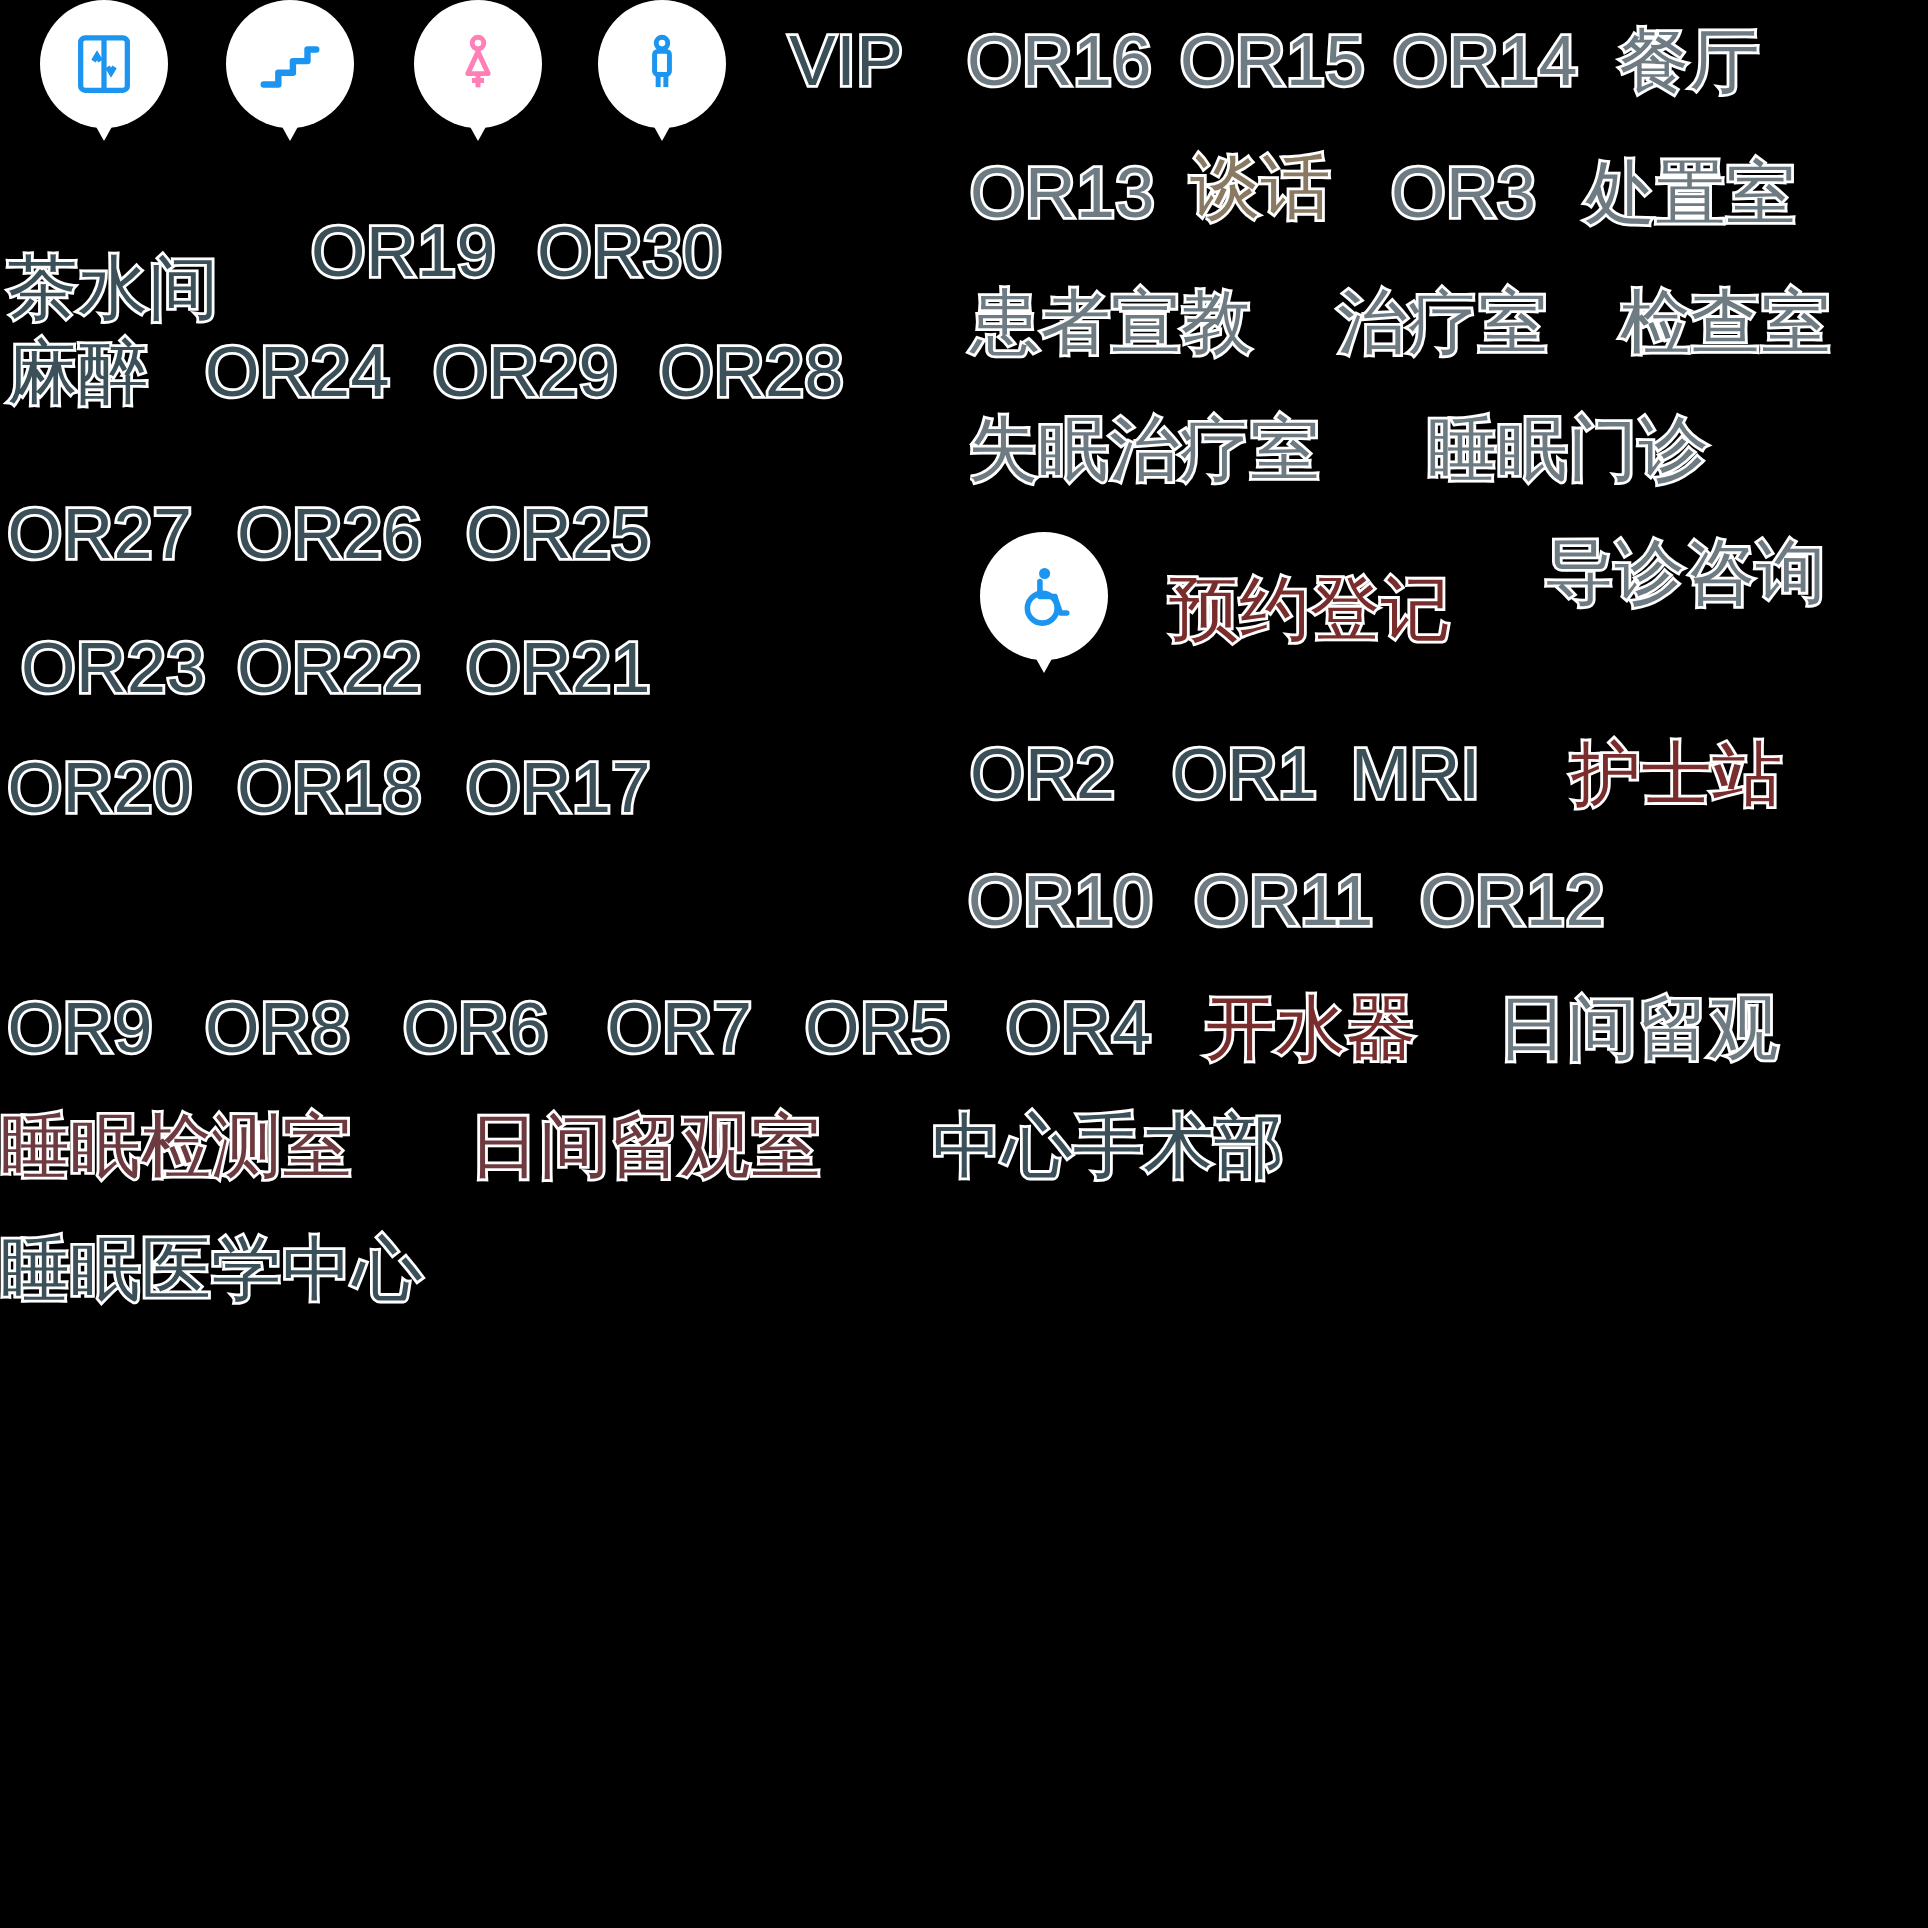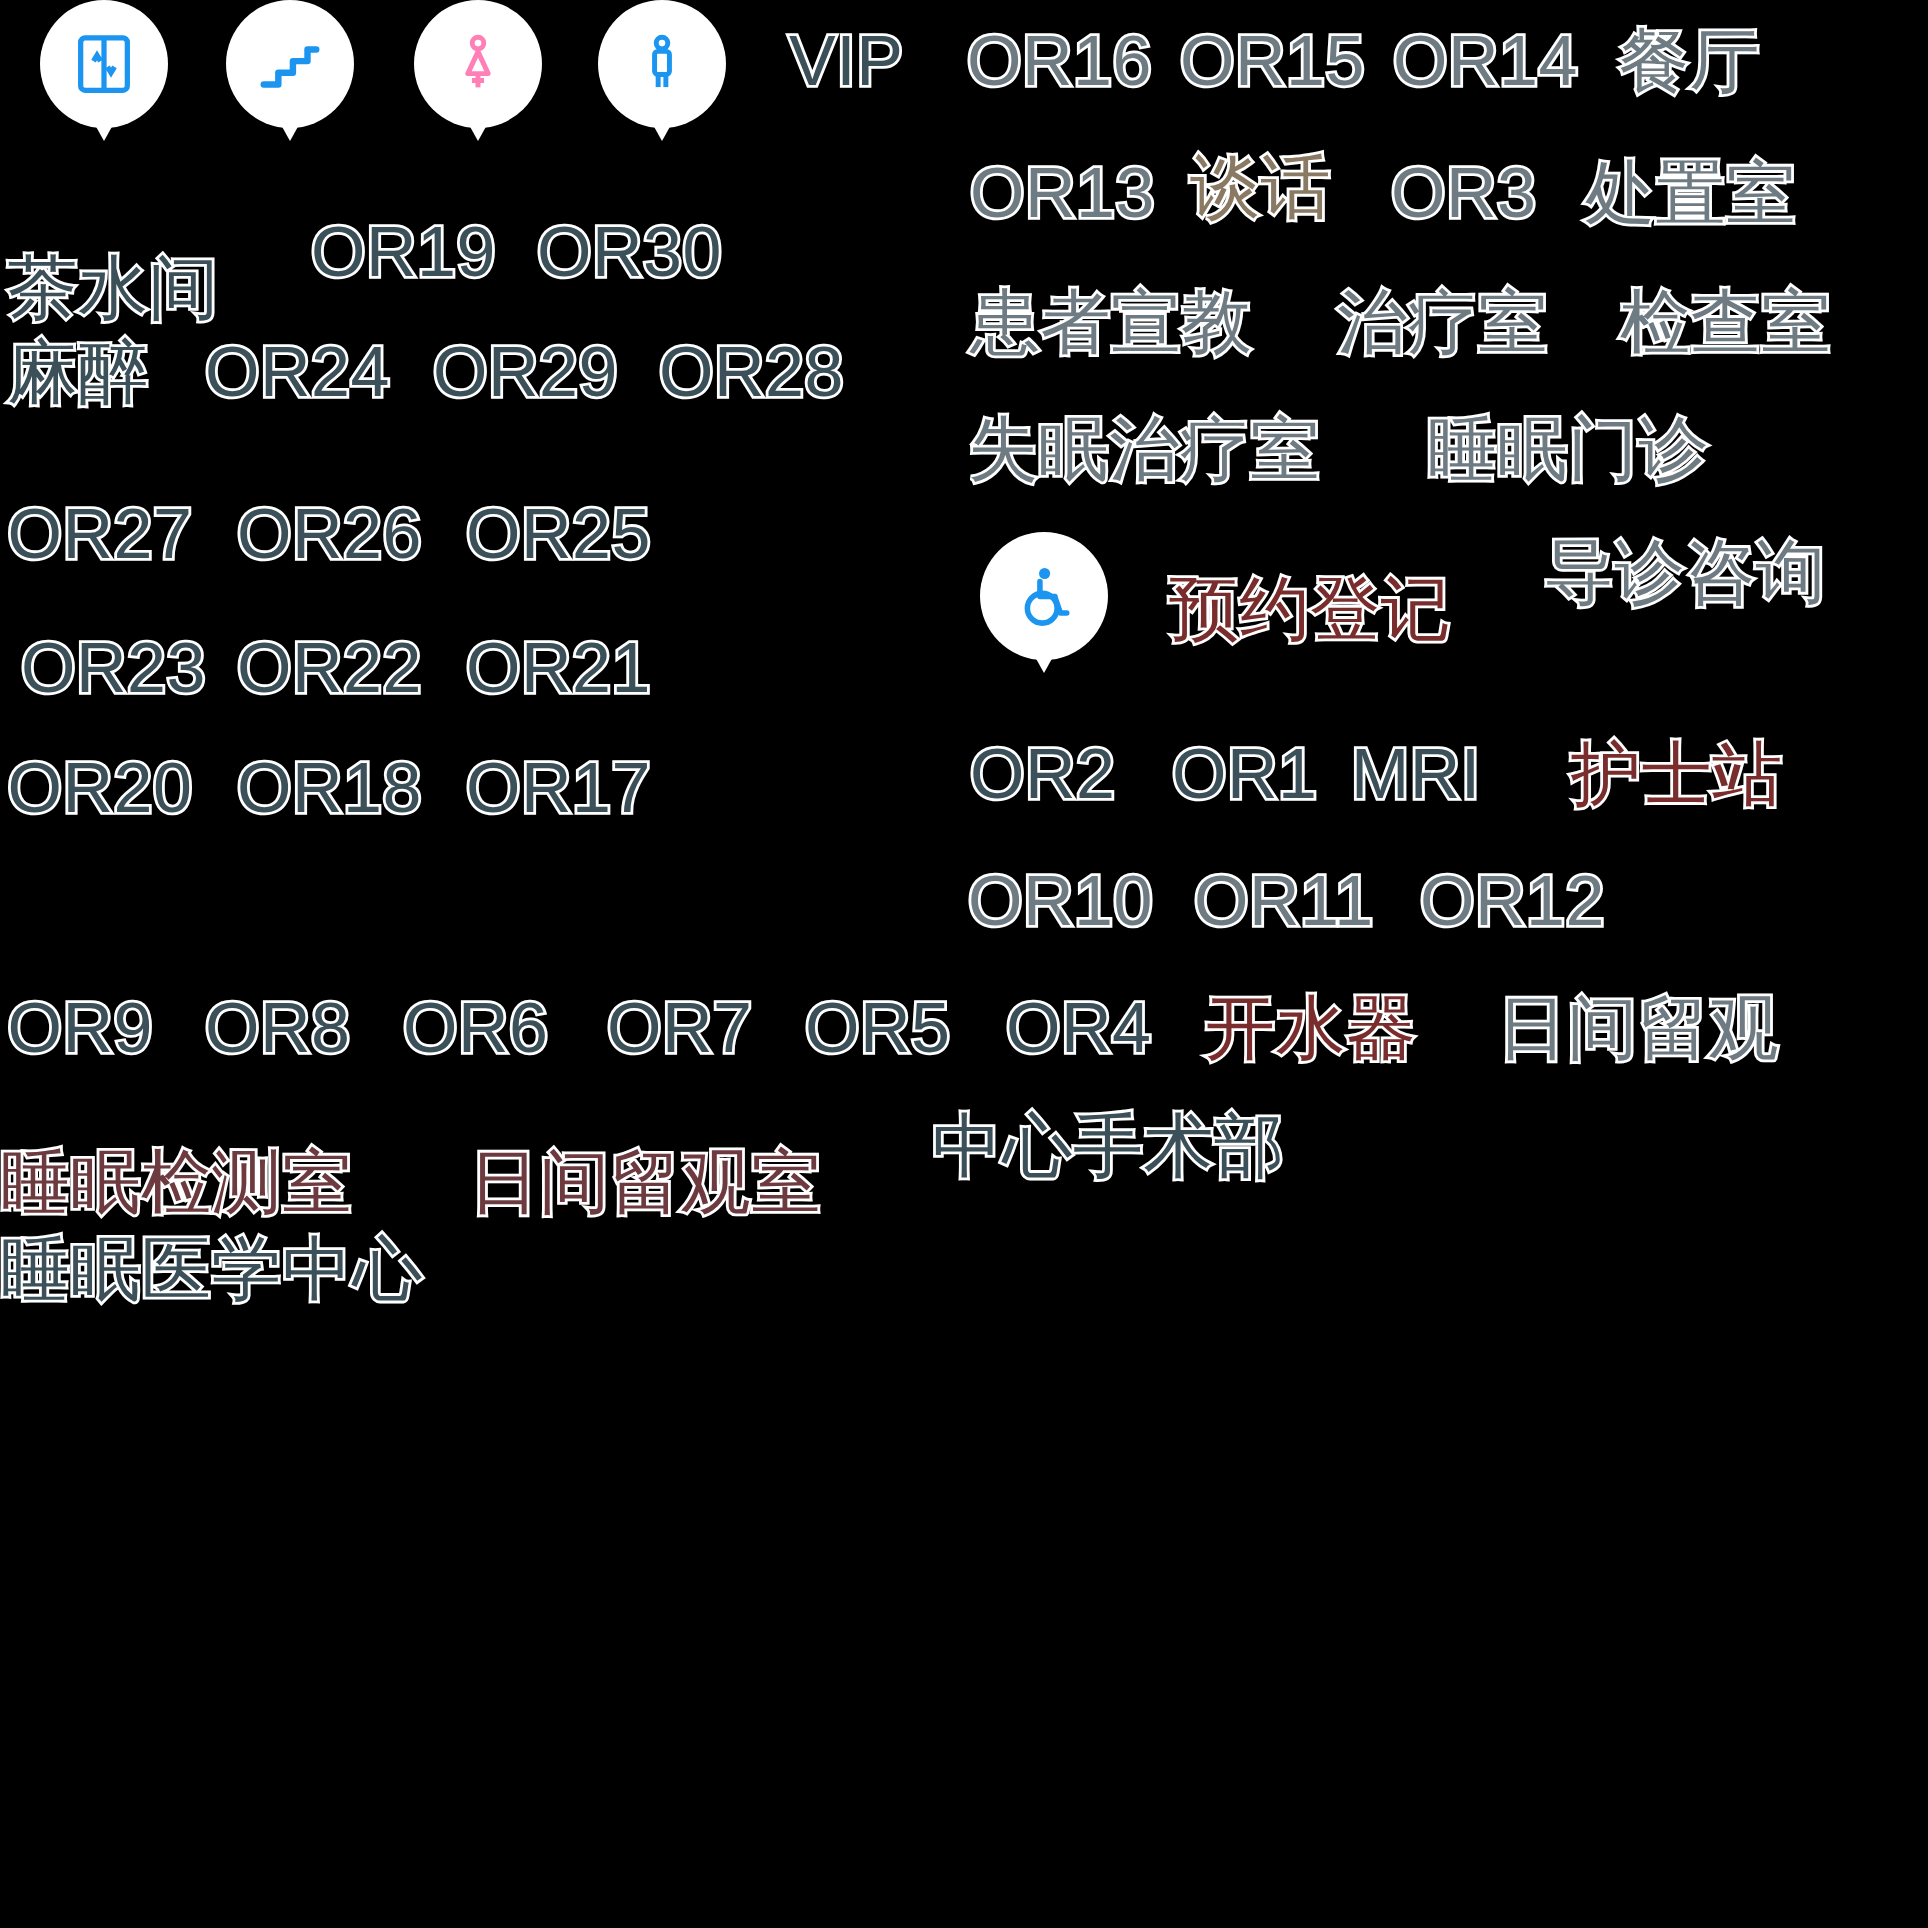--- a/index.html
+++ b/index.html
@@ -35,21 +35,20 @@
   }
   .halo-red {
     color: #7a2d2d;
     -webkit-text-stroke: 5.6px #ffffff;
     paint-order: stroke fill;
   }
   .halo-maroon {
     color: #6d3a3f;
     -webkit-text-stroke: 5.6px #ffffff;
     paint-order: stroke fill;
-    margin-top: 36px;
   }
   .halo-tan {
     color: #8a7a63;
     -webkit-text-stroke: 5.6px #ffffff;
     paint-order: stroke fill;
   }
   .sz-xl { font-size: 70px; }
 
   
   .pin {

